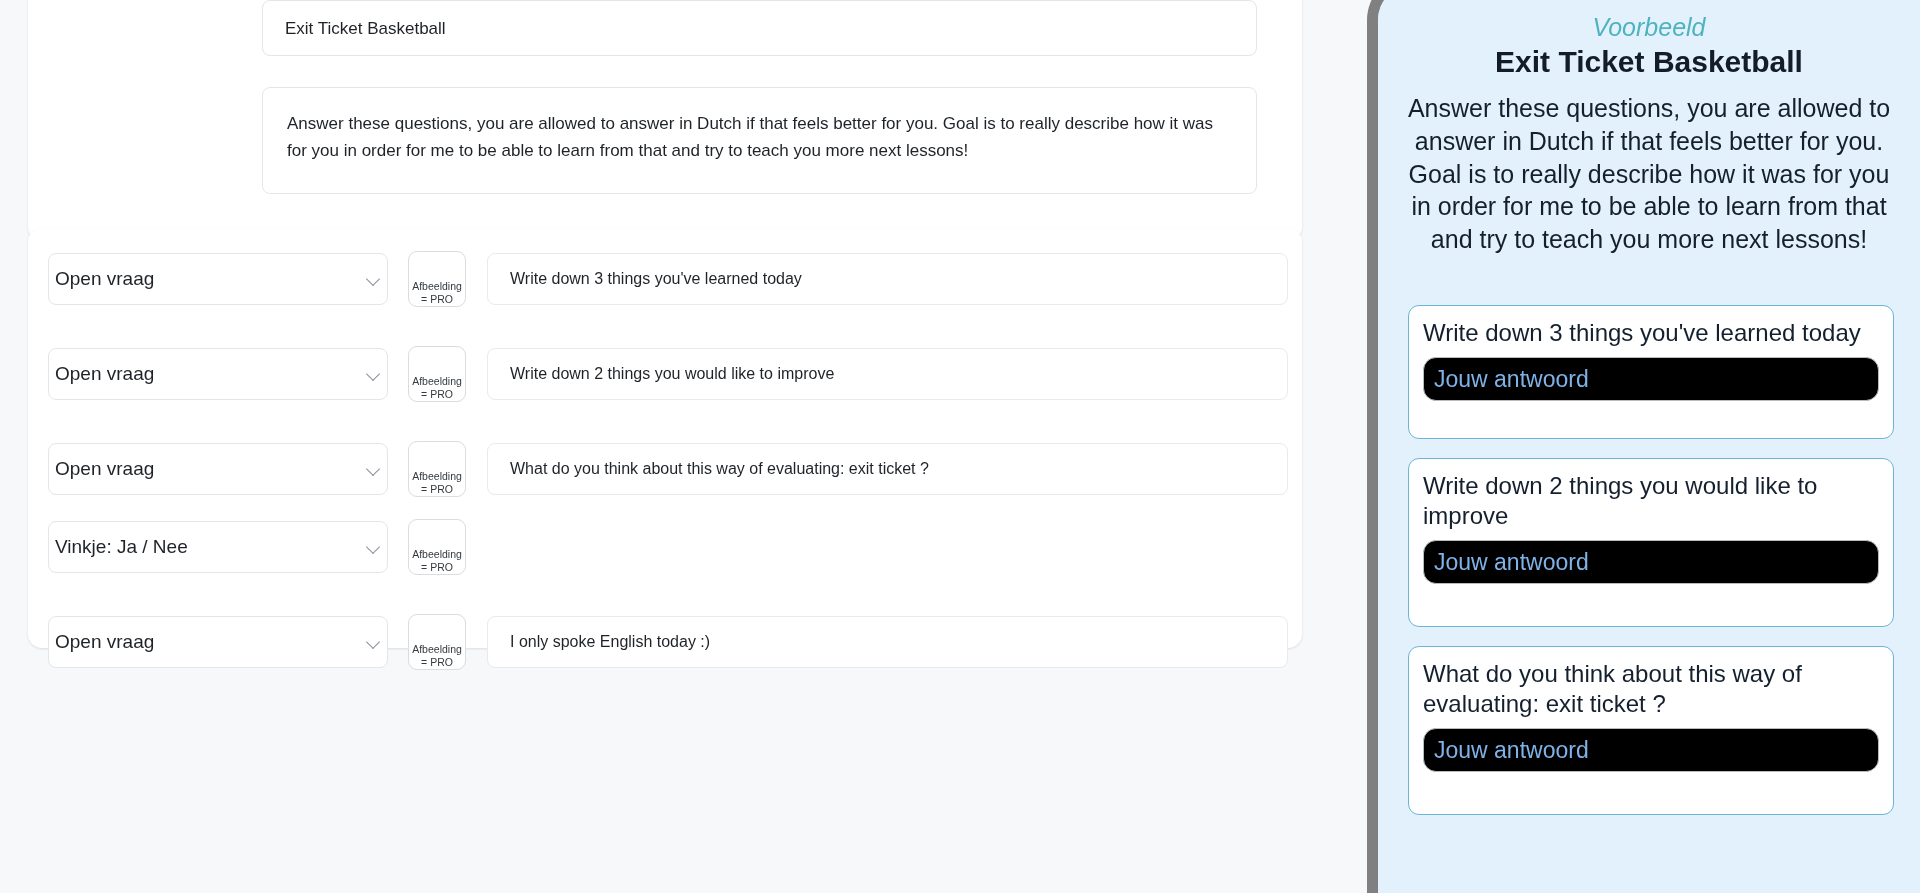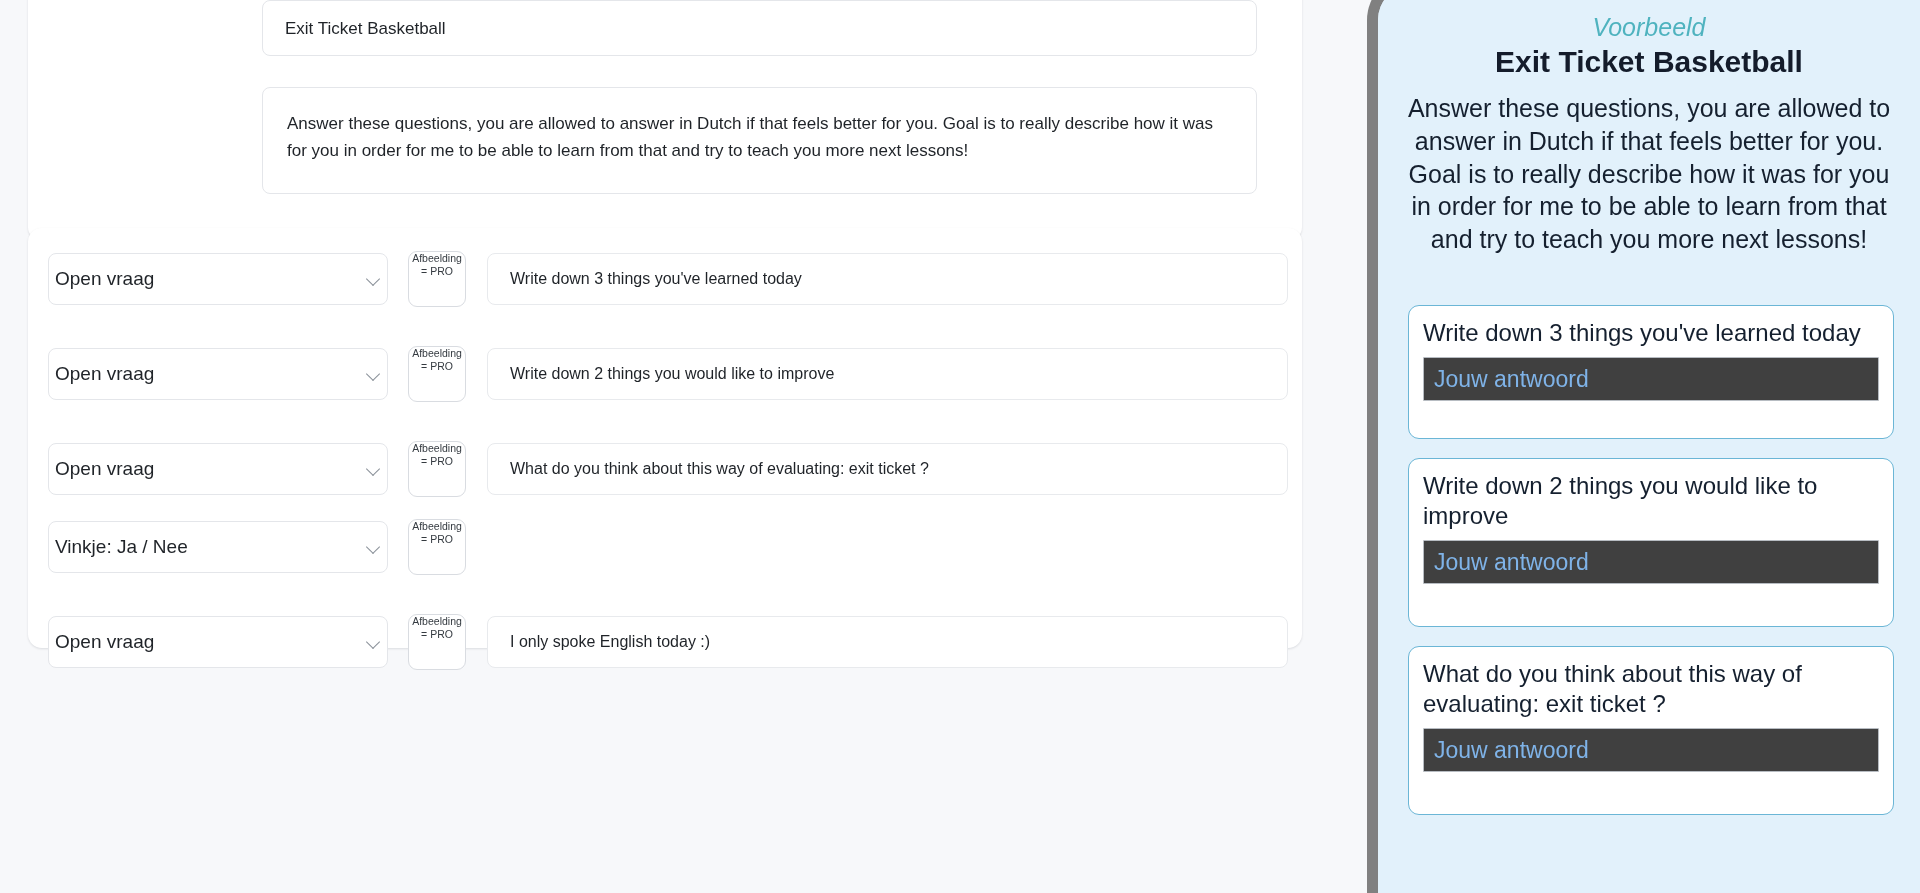--- a/index.html
+++ b/index.html
@@ -98,21 +98,21 @@
   }
   .pro-button{
     position:absolute;
     left:360px;top:-2px;
     width:58px;height:56px;
     background:#fff;
     border:1px solid #d9dce1;
     border-radius:9px;
     box-sizing:border-box;
     display:flex;flex-direction:column;
-    align-items:center;justify-content:flex-start;
+    align-items:center;justify-content:flex-end;
     line-height:1.25;
   }
   .pro-button .pl1,.pro-button .pl2{
     font-size:10.5px;color:#343a40;white-space:nowrap;
   }
   .qtext-field{
     position:absolute;
     left:439px;top:0;
     width:801px;height:52px;
     background:#fff;
@@ -185,25 +185,25 @@
   }
   .preview-q-text{
     font-size:24px;
     color:#15202f;
     line-height:1.26;
     margin-bottom:9px;
   }
   .preview-answer{
     height:44px;
     border:1.4px solid #b7bcc2;
-    border-radius:1px;
+    border-radius:13px;
     box-sizing:border-box;
     display:flex;align-items:center;
     padding:16px 10px;
-    background:#404040;
+    background:#000000;
   }
   .preview-answer .ph{
     font-size:23px;
     color:#7fb3e8;
   }
 </style>
 </head>
 <body>
 
 <div id="editor-column">

